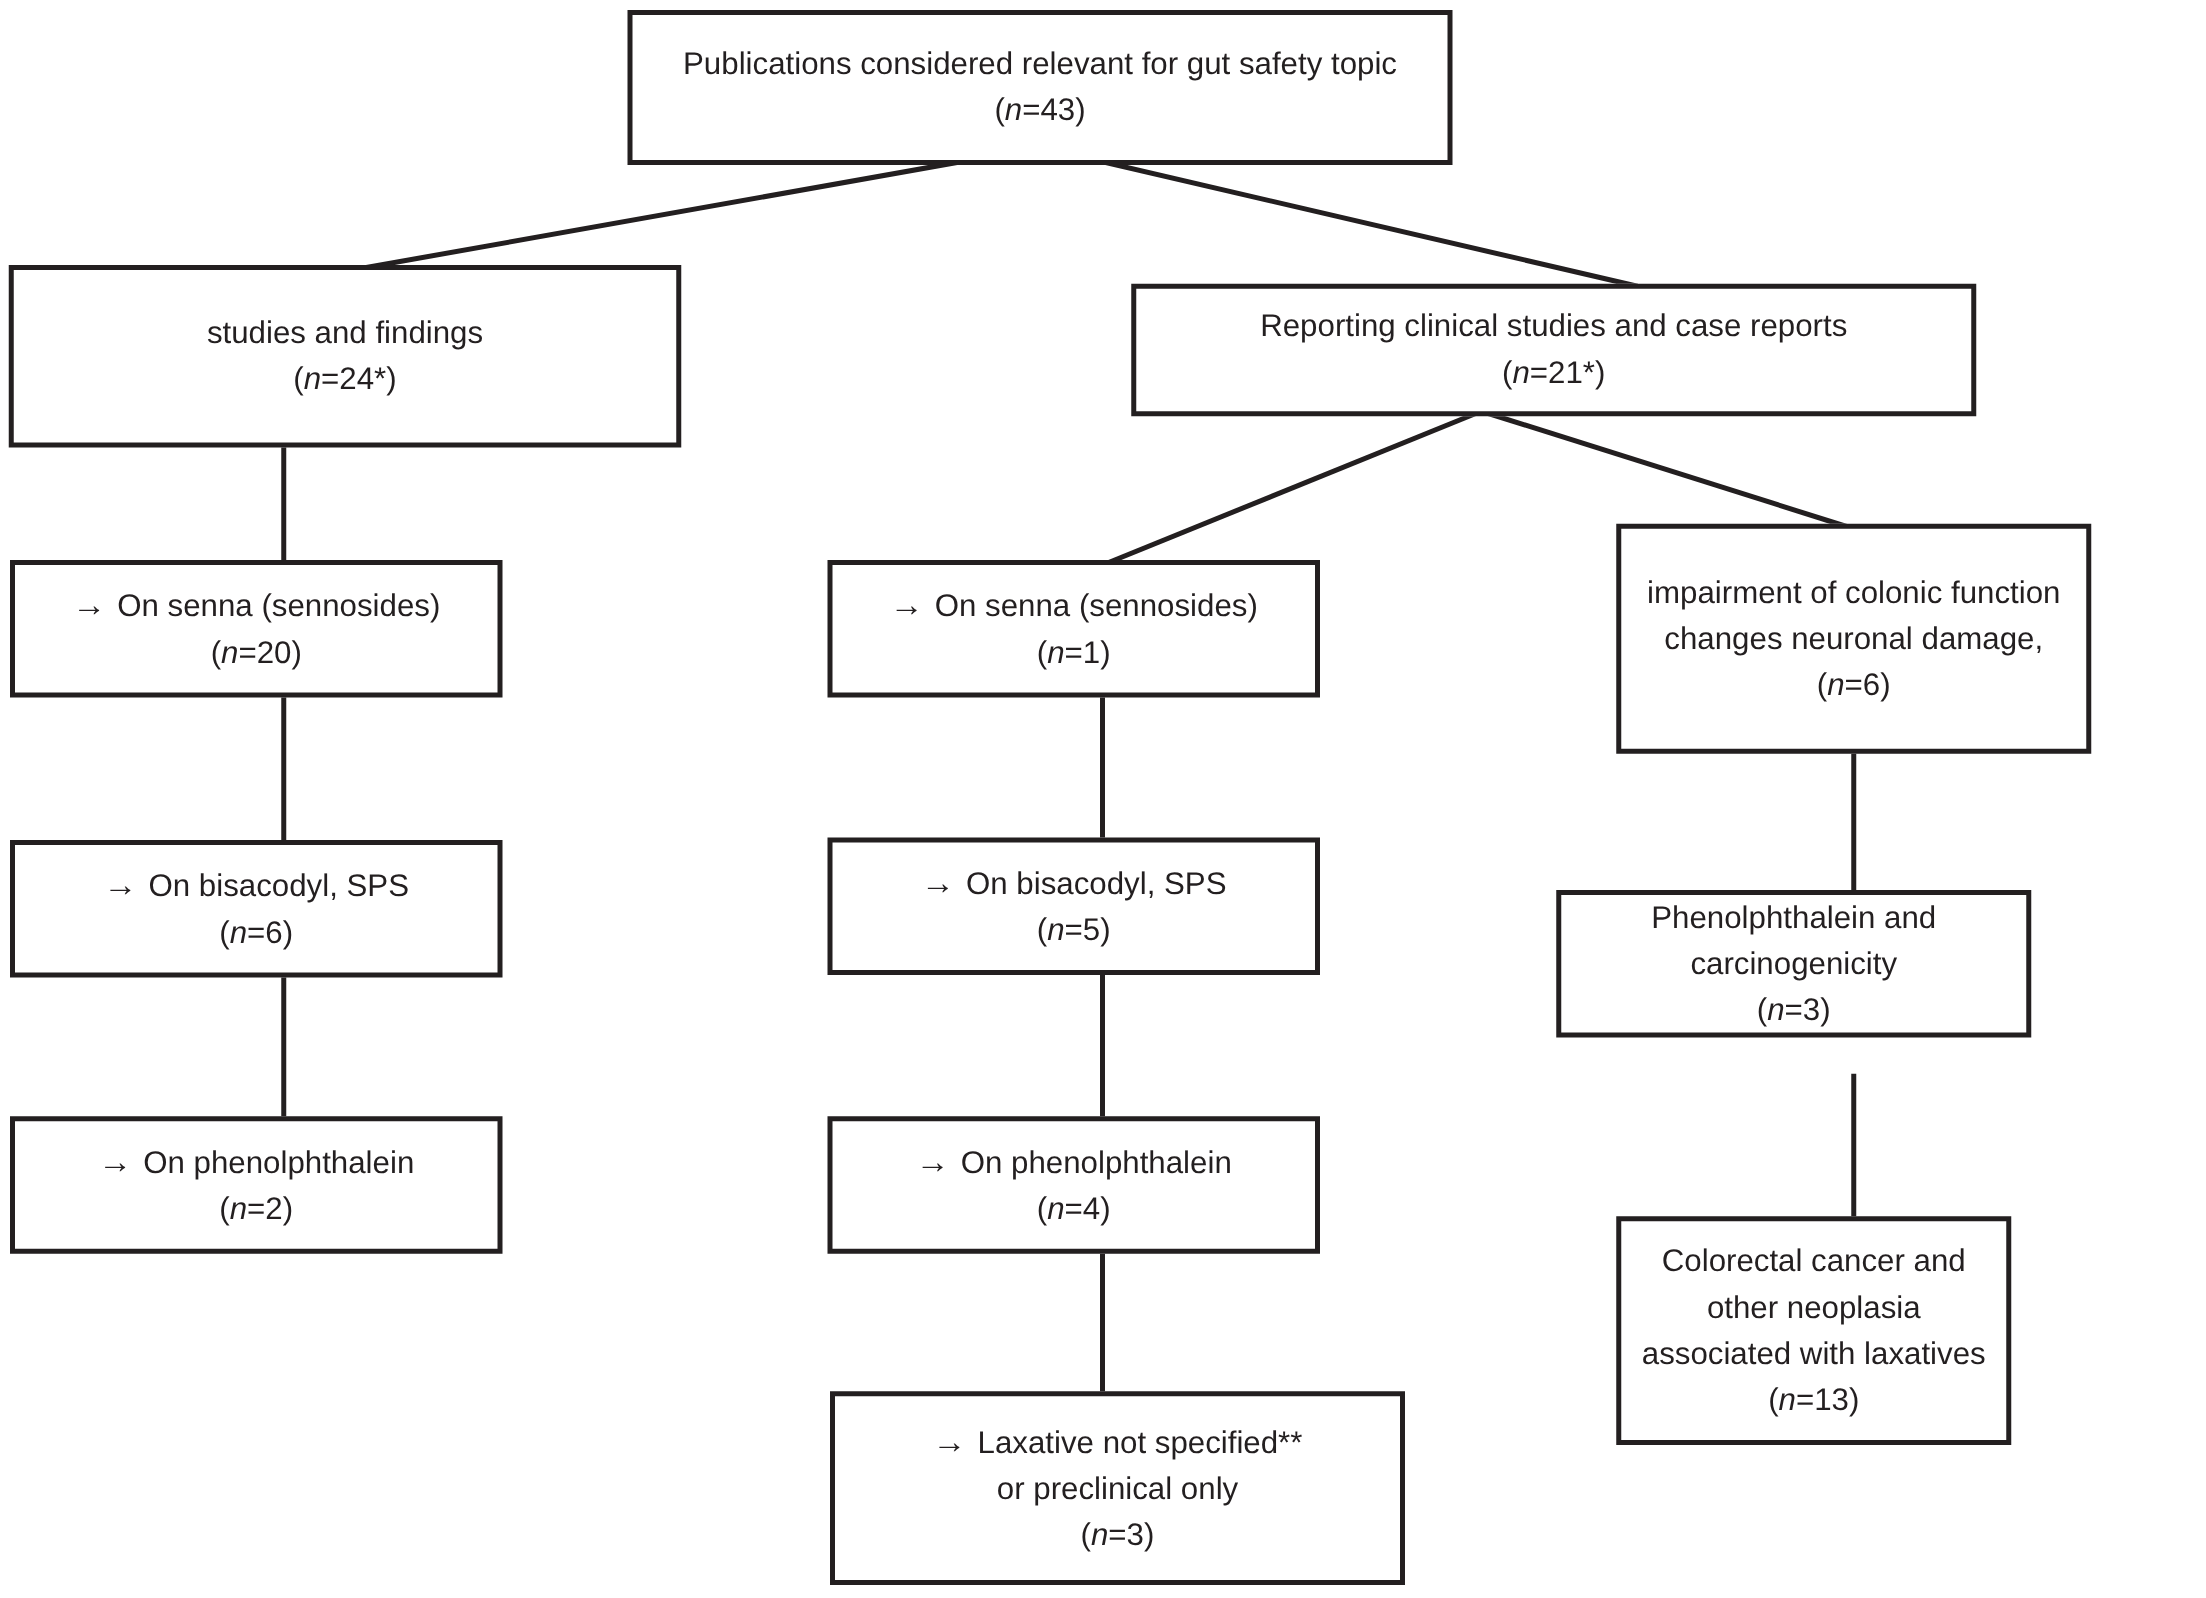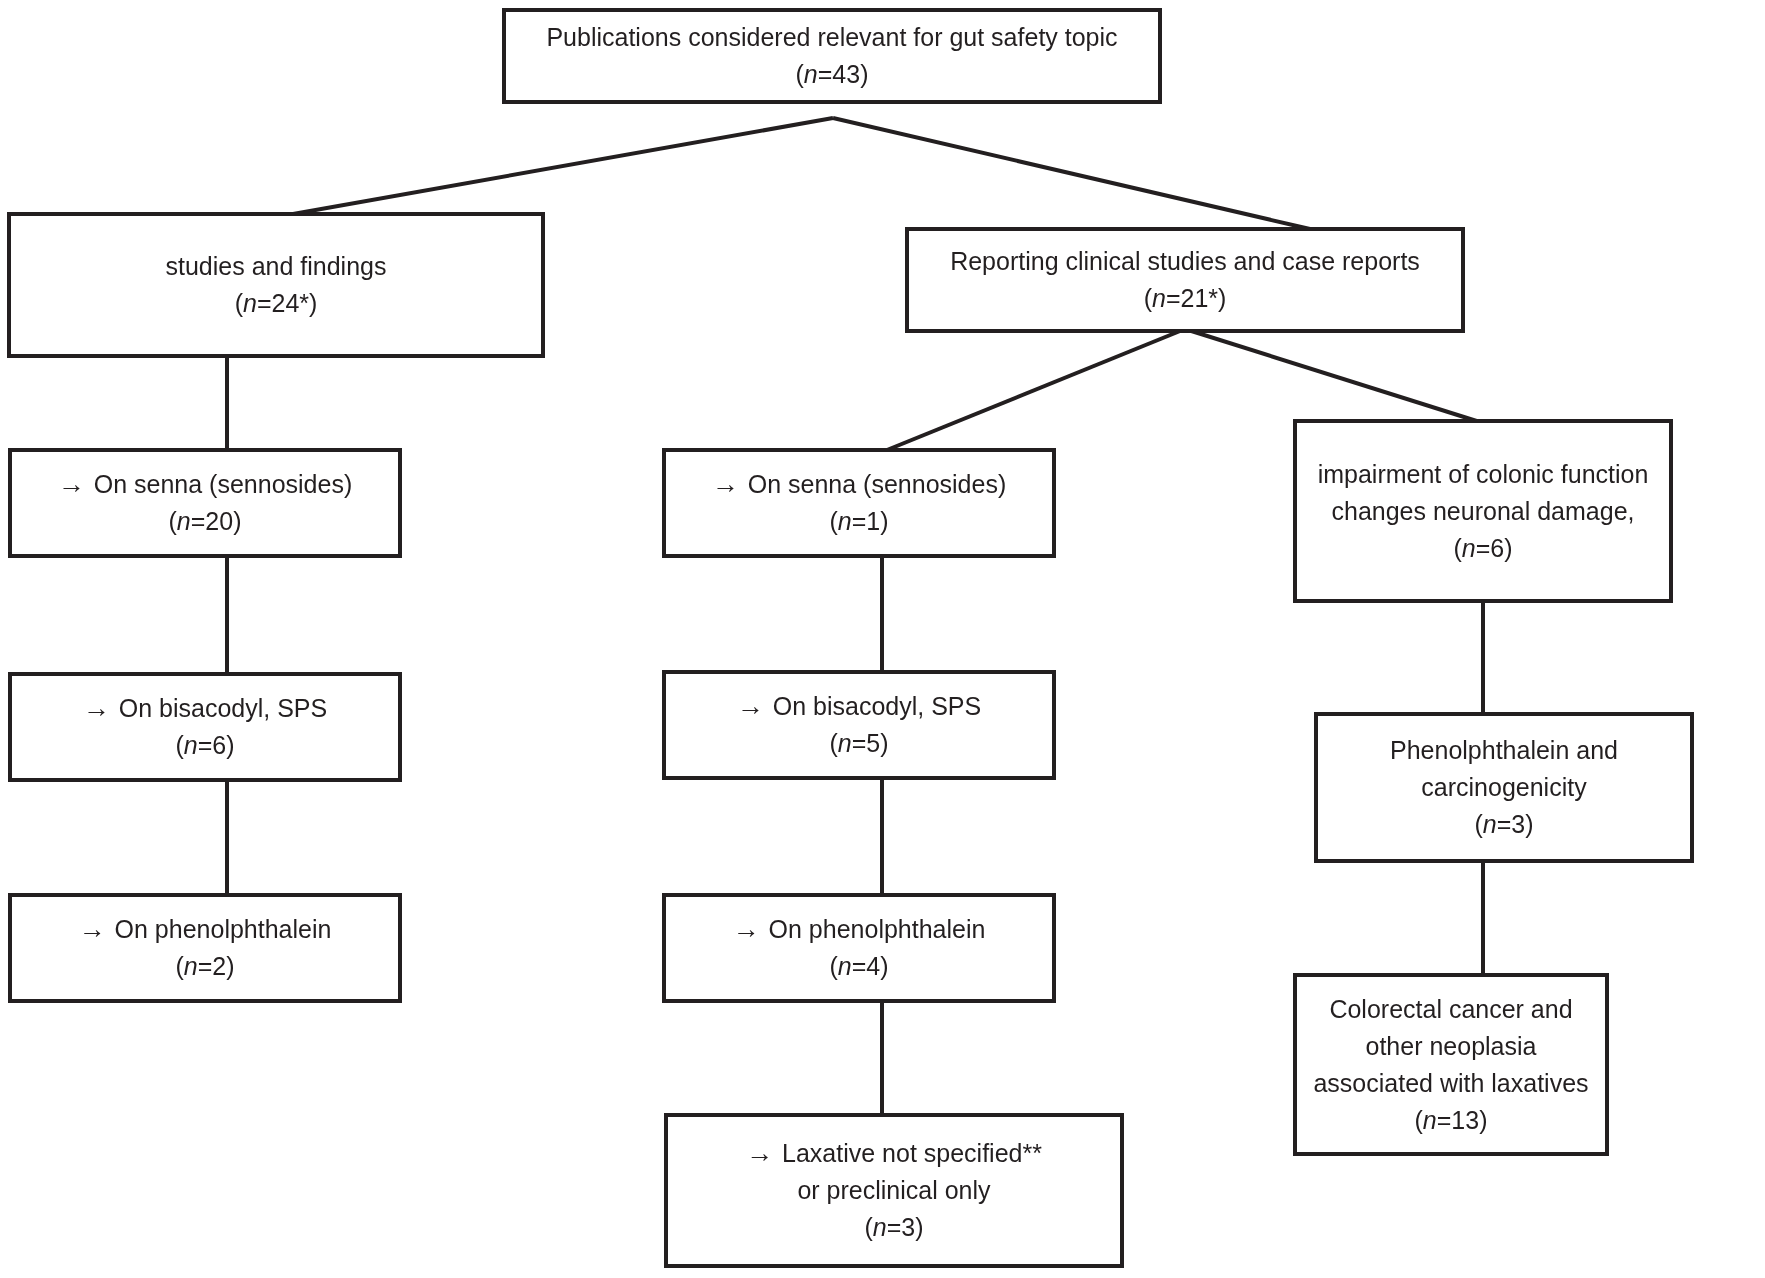--- a/index.html
+++ b/index.html
@@ -66,31 +66,31 @@
     <line x1="1185" y1="329" x2="1483" y2="423" stroke="#231f20" stroke-width="4"></line>
 
     <line x1="882" y1="554" x2="882" y2="674" stroke="#231f20" stroke-width="4"></line>
     <line x1="882" y1="776" x2="882" y2="897" stroke="#231f20" stroke-width="4"></line>
     <line x1="882" y1="999" x2="882" y2="1117" stroke="#231f20" stroke-width="4"></line>
 
     <line x1="1483" y1="599" x2="1483" y2="716" stroke="#231f20" stroke-width="4"></line>
     <line x1="1483" y1="859" x2="1483" y2="977" stroke="#231f20" stroke-width="4"></line>
   </svg>
 
-  <div class="box" style="left:502px;top:8px;width:660px;height:96px">
+  <div class="box" style="left:502px;top:8px;width:660px;height:124px">
     <div class="bline">Publications considered relevant for gut safety topic</div>
     <div class="bline"><span>(</span><span class="n">n</span><span>=43)</span></div>
   </div>
 
   <div class="box" style="left:7px;top:212px;width:538px;height:146px">
     <div class="bline">studies and findings</div>
     <div class="bline"><span>(</span><span class="n">n</span><span>=24*)</span></div>
   </div>
 
-  <div class="box" style="left:905px;top:227px;width:560px;height:106px">
+  <div class="box" style="left:905px;top:227px;width:676px;height:106px">
     <div class="bline">Reporting clinical studies and case reports</div>
     <div class="bline"><span>(</span><span class="n">n</span><span>=21*)</span></div>
   </div>
 
   <div class="box" style="left:8px;top:448px;width:394px;height:110px">
     <div class="bline"><span class="arrow">→</span><span>On senna (sennosides)</span></div>
     <div class="bline"><span>(</span><span class="n">n</span><span>=20)</span></div>
   </div>
 
   <div class="box" style="left:8px;top:672px;width:394px;height:110px">
@@ -123,21 +123,21 @@
     <div class="bline">or preclinical only</div>
     <div class="bline"><span>(</span><span class="n">n</span><span>=3)</span></div>
   </div>
 
   <div class="box" style="left:1293px;top:419px;width:380px;height:184px">
     <div class="bline">impairment of colonic function</div>
     <div class="bline">changes neuronal damage,</div>
     <div class="bline"><span>(</span><span class="n">n</span><span>=6)</span></div>
   </div>
 
-  <div class="box" style="left:1314px;top:712px;width:380px;height:151px">
+  <div class="box" style="left:1245px;top:712px;width:380px;height:118px">
     <div class="bline">Phenolphthalein and</div>
     <div class="bline">carcinogenicity</div>
     <div class="bline"><span>(</span><span class="n">n</span><span>=3)</span></div>
   </div>
 
   <div class="box" style="left:1293px;top:973px;width:316px;height:183px">
     <div class="bline">Colorectal cancer and</div>
     <div class="bline">other neoplasia</div>
     <div class="bline">associated with laxatives</div>
     <div class="bline"><span>(</span><span class="n">n</span><span>=13)</span></div>

